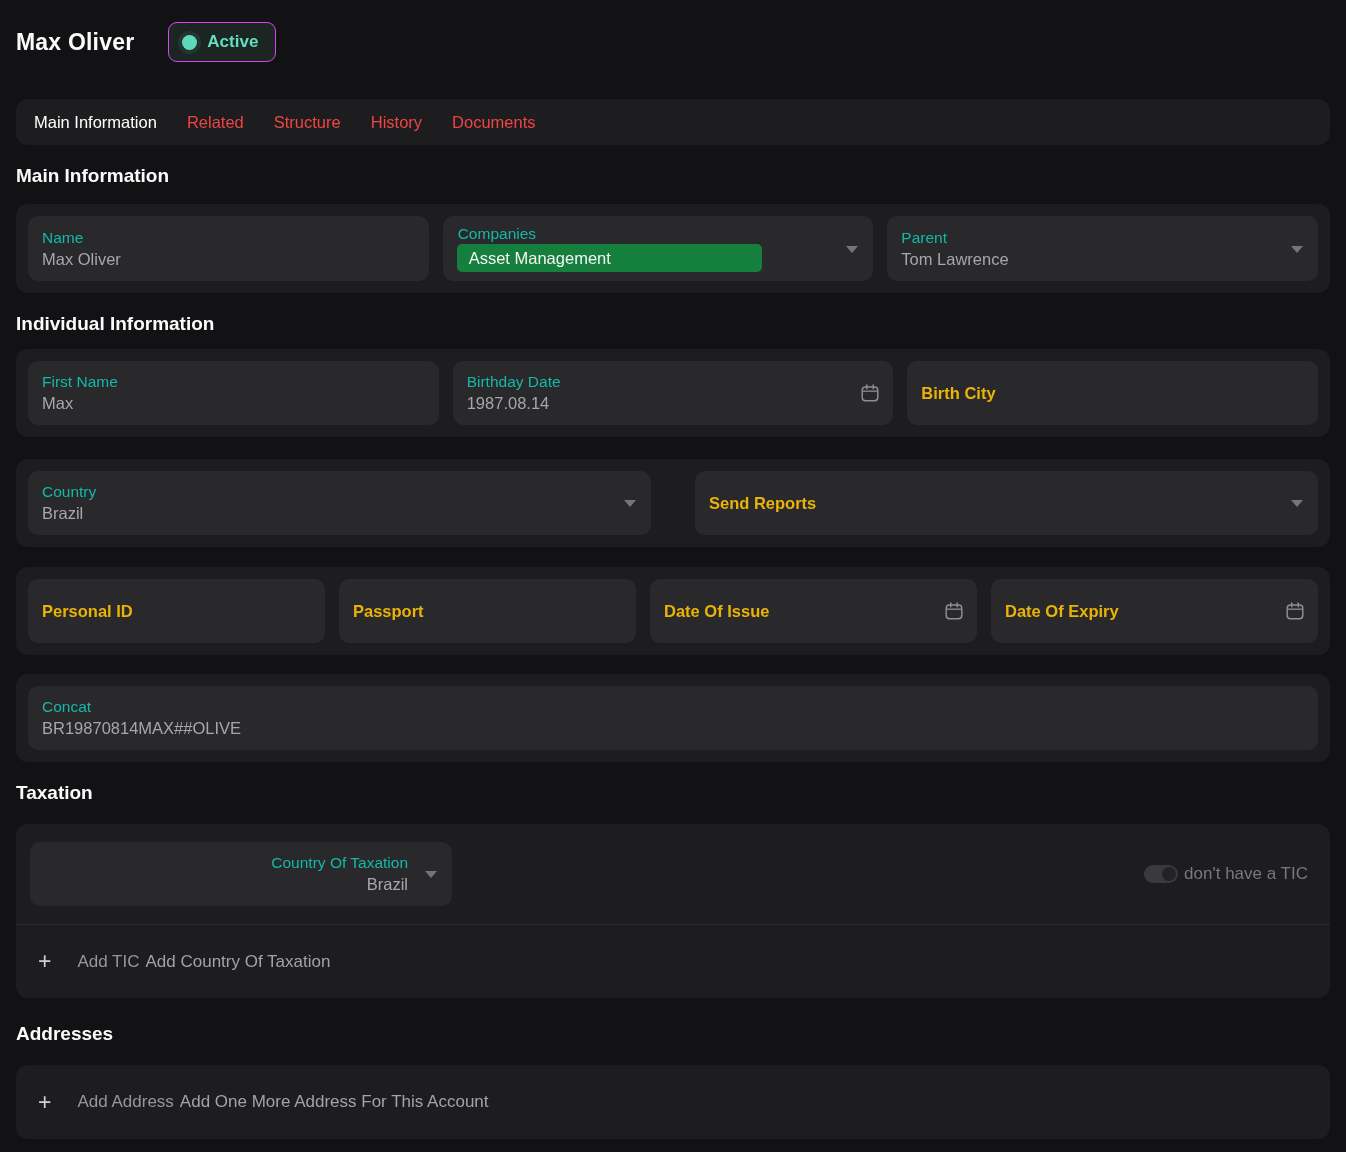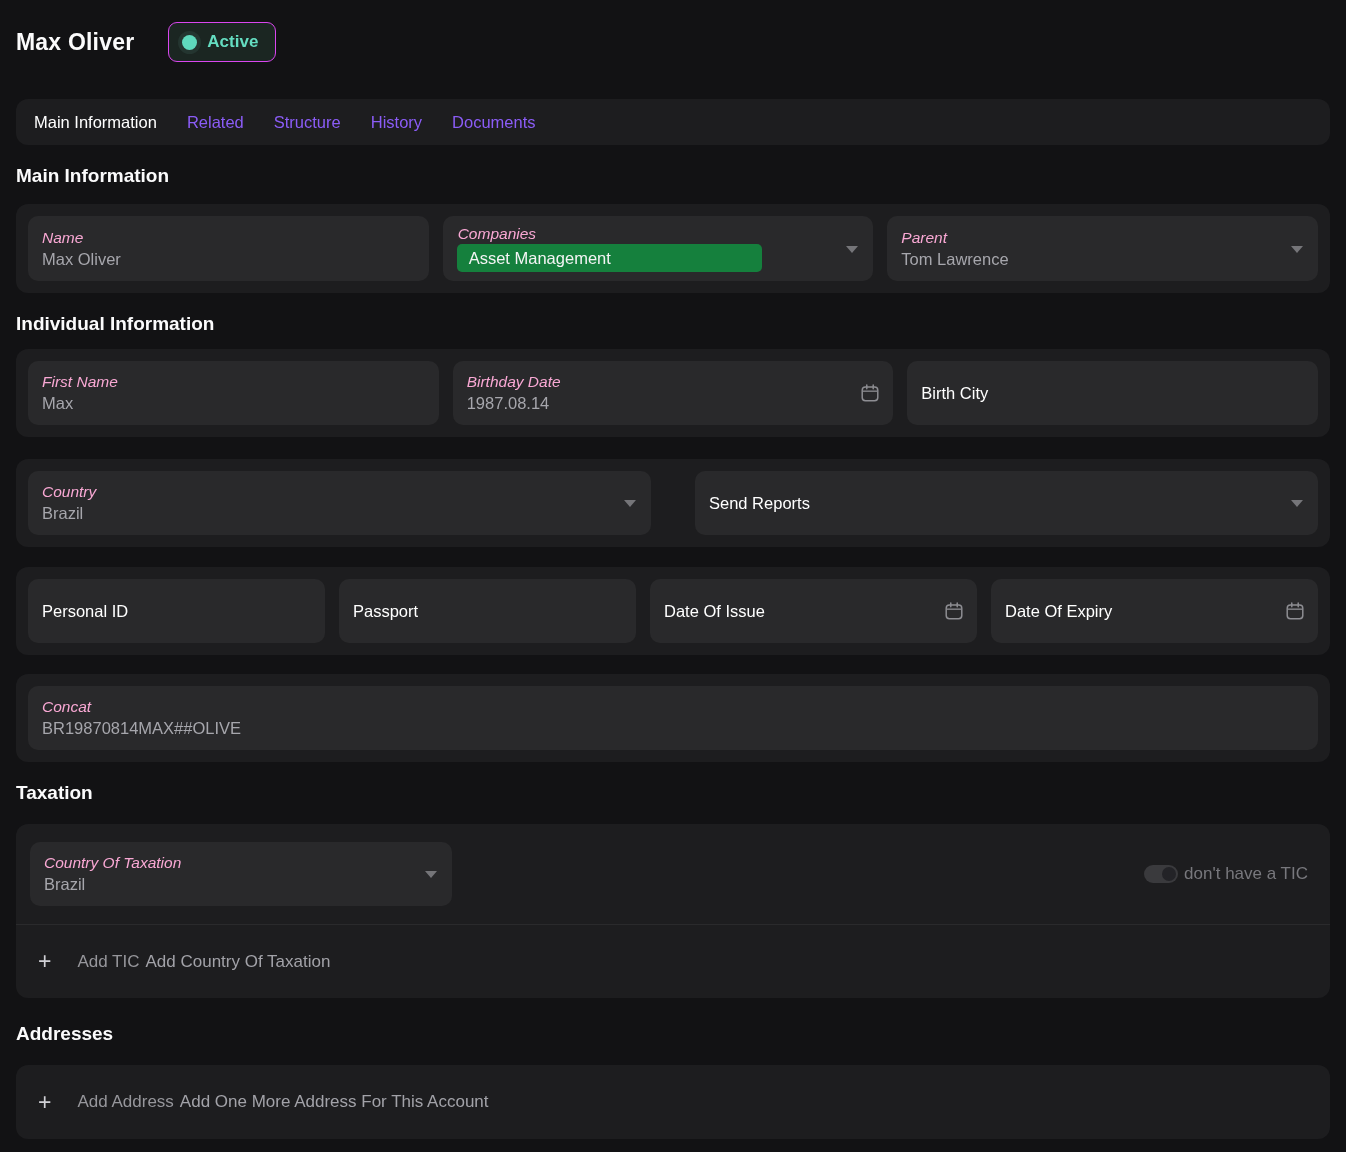--- a/index.html
+++ b/index.html
@@ -24,21 +24,21 @@
   }
   .status-dot { width:15px; height:15px; border-radius:50%; background:#5fd9bd; box-shadow:0 0 0 4px #243530; }
   .status-text { color:#64ddc1; font-weight:700; font-size:17px; }
 
   
   .tabbar {
     margin-top:37px; height:46px;
     background:#1d1d1f; border-radius:12px;
     display:flex; align-items:center; gap:30px; padding:0 18px;
   }
-  .tab { font-size:16.5px; color:#8b5cf6; cursor:pointer; white-space:nowrap; }
+  .tab { font-size:16.5px; color:#ef4444; cursor:pointer; white-space:nowrap; }
   .tab.active { color:#ffffff; font-weight:500; }
 
   
   h2.section { font-size:19px; font-weight:700; color:#fbfbfc; margin:0; height:22px; line-height:22px; }
   h2.mt-main { margin-top:20px; }
   h2.mt-ind { margin-top:20px; }
   h2.mt-tax { margin-top:20px; }
   h2.mt-addr { margin-top:25px; }
 
   
@@ -46,24 +46,24 @@
   .card-grid { display:flex; gap:14px; padding:12px; }
   .mt17 { margin-top:17px; } .mt14 { margin-top:14px; } .mt22 { margin-top:22px;gap:44px; }
   .mt20 { margin-top:20px; } .mt19 { margin-top:19px;align-items:center; }
 
   .field {
     background:#29292b; border-radius:10px;
     min-height:64px; padding:9px 14px;
     display:flex; flex-direction:column; justify-content:center;
     position:relative; flex:1 1 0; cursor:text;
   }
-  .field .label { font-size:15.5px; color:#f9a8d4; line-height:20px;font-style:italic; }
+  .field .label { font-size:15.5px; color:#14b8a6; line-height:20px; }
   .field .value { font-size:16.5px; color:#a6a6ac; line-height:22px; }
   .field.single { justify-content:center; }
-  .field .placeholder { font-size:16.5px; color:#ffffff; line-height:22px; }
+  .field .placeholder { font-size:16.5px; color:#eab308; line-height:22px;font-weight:bold; }
   .field.has-icon { padding-right:44px; cursor:pointer; }
 
   .chev {
     position:absolute; right:15px; top:50%; margin-top:-3px;
     width:0; height:0;
     border-left:6px solid transparent; border-right:6px solid transparent;
     border-top:7px solid #757579;
   }
   .cal { position:absolute; right:12px; top:50%; transform:translateY(-50%); display:block; }
 
@@ -72,21 +72,21 @@
     margin-top:0px; width:82%;
     background:#15803d; border-radius:5px;
     padding:3px 12px; color:#f4f4f5; font-size:16.5px; line-height:22px;
     white-space:nowrap; overflow:hidden;
   }
   .field.companies { justify-content:flex-start; padding-top:8px; }
   .field.companies .label { margin-left:1px; }
 
   
   .tax-row1 { display:flex; justify-content:space-between; align-items:center; padding:18px 14px; min-height:95px; }
-  .tax-field { flex:0 0 422px; }
+  .tax-field { flex:0 0 422px;align-items:flex-end; }
   .tic-wrap { display:flex; align-items:center; gap:6px; padding-right:8px; cursor:pointer; }
   .toggle { width:34px; height:18px; border-radius:9px; background:#3a3a3d; position:relative; flex:0 0 auto; }
   .toggle .knob { width:14px; height:14px; border-radius:50%; background:#232327; position:absolute; right:2px; top:2px; }
   .tic-label { font-size:17px; color:#78787d; }
   .card-divider { border-top:1px solid rgba(255,255,255,0.06); }
 
   
   .add-row { display:flex; align-items:center; gap:26px; padding-left:22px; min-height:73px; cursor:pointer; }
   .plus { color:#d0d0d5; font-size:23px; font-weight:300; line-height:1; }
   .add-texts { display:flex; flex-direction:row; gap:6px; }

